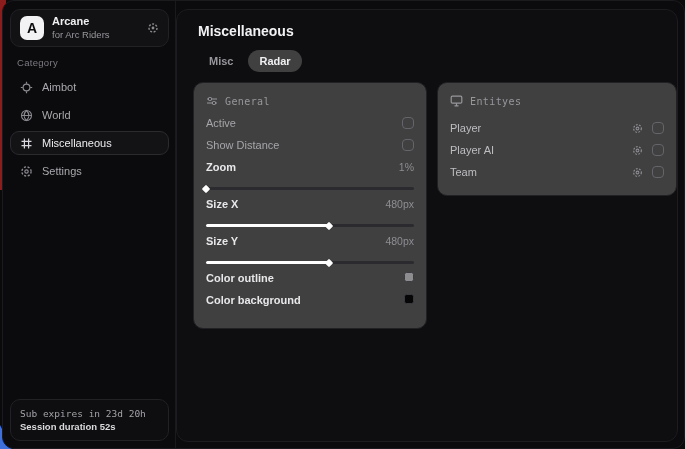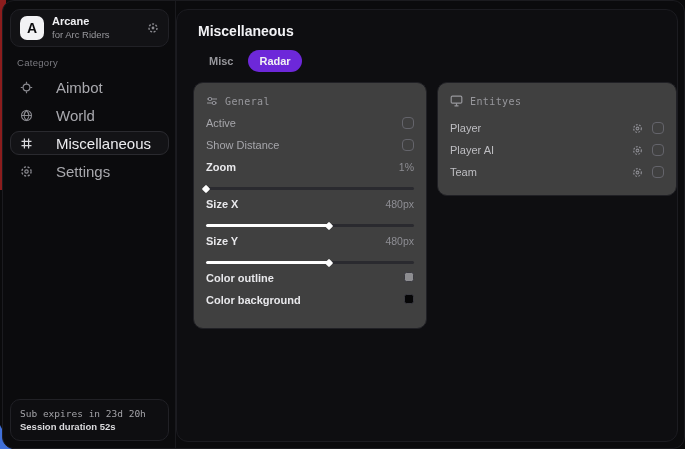--- a/index.html
+++ b/index.html
@@ -21,38 +21,38 @@
   .logo { width:24px; height:24px; border-radius:7px; background:#f2f2f4; color:#0b0b0d;
           display:flex; align-items:center; justify-content:center; font-weight:bold; font-size:14px; }
   .brand-text { flex:1; line-height:1.25; }
   .brand-title { font-size:11px; font-weight:bold; color:#f0f0f3; }
   .brand-sub { font-size:9.5px; color:#98989d; }
   .brand-gear { color:#8b8b90; font-size:12px; line-height:1; }
 
   .cat-label { position:absolute; left:14px; top:56px; font-size:9.5px; color:#7c7c82; letter-spacing:.3px; }
 
   .nav { position:absolute; left:7px; top:72px; width:159px; display:flex; flex-direction:column; }
-  .nav-item { display:flex; align-items:center; gap:23px; height:24px; margin:2px 0; padding:0 8px;
-              border-radius:9px; border:1px solid transparent; color:#a9a9ae; font-size:15px; cursor:default; }
+  .nav-item { display:flex; align-items:center; gap:9px; height:24px; margin:2px 0; padding:0 8px;
+              border-radius:9px; border:1px solid transparent; color:#a9a9ae; font-size:11px; cursor:default; }
   .nav-item .nicon { width:14px; height:14px; color:#8a8a90; display:flex; align-items:center; justify-content:center; }
   .nav-item.selected { background:#131316; border-color:#2a2a2f; color:#ececef; }
   .nav-item.selected .nicon { color:#d8d8dc; }
 
   .footer-card { position:absolute; left:7px; bottom:7px; width:159px; height:42px; border:1px solid #212126;
                  border-radius:10px; background:#0e0e11; padding:5px 9px; display:flex; flex-direction:column; justify-content:center; gap:2px; }
   .footer-line1 { font-family:"DejaVu Sans Mono", monospace; font-size:9.5px; color:#a3a3a8; white-space:nowrap; }
   .footer-line2 { font-size:9.5px; font-weight:bold; color:#dcdcdf; }
 
   
   .main { position:absolute; left:173px; top:8px; right:6px; bottom:6px; background:#0e0e11;
           border:1px solid #1c1c21; border-radius:12px; }
   .page-title { position:absolute; left:21px; top:13px; font-size:14px; font-weight:bold; color:#f2f2f5; }
   .tabs { position:absolute; left:21px; top:40px; display:flex; align-items:center; gap:4px; }
   .tab { font-size:11px; font-weight:bold; color:#97979c; padding:5px 11px; border-radius:999px; background:transparent; border:none; }
-  .tab.active { background:#6d28d9; color:#f0f0f3; }
+  .tab.active { background:#404040; color:#f0f0f3; }
 
   .panels { position:absolute; left:16px; top:72px; display:flex; align-items:flex-start; gap:10px; }
   .panel { background:#404040; border:1px solid #202025; border-radius:10px; padding:8px 12px 12px; }
   .panel.general { width:234px; }
   .panel.entities { width:240px; }
 
   .p-header { display:flex; align-items:center; gap:7px; margin:4px 0 10px;
               font-family:"DejaVu Sans Mono", monospace; font-size:10px; color:#97979c; letter-spacing:.4px; }
   .p-header .picon { color:#97979c; display:flex; }
 

